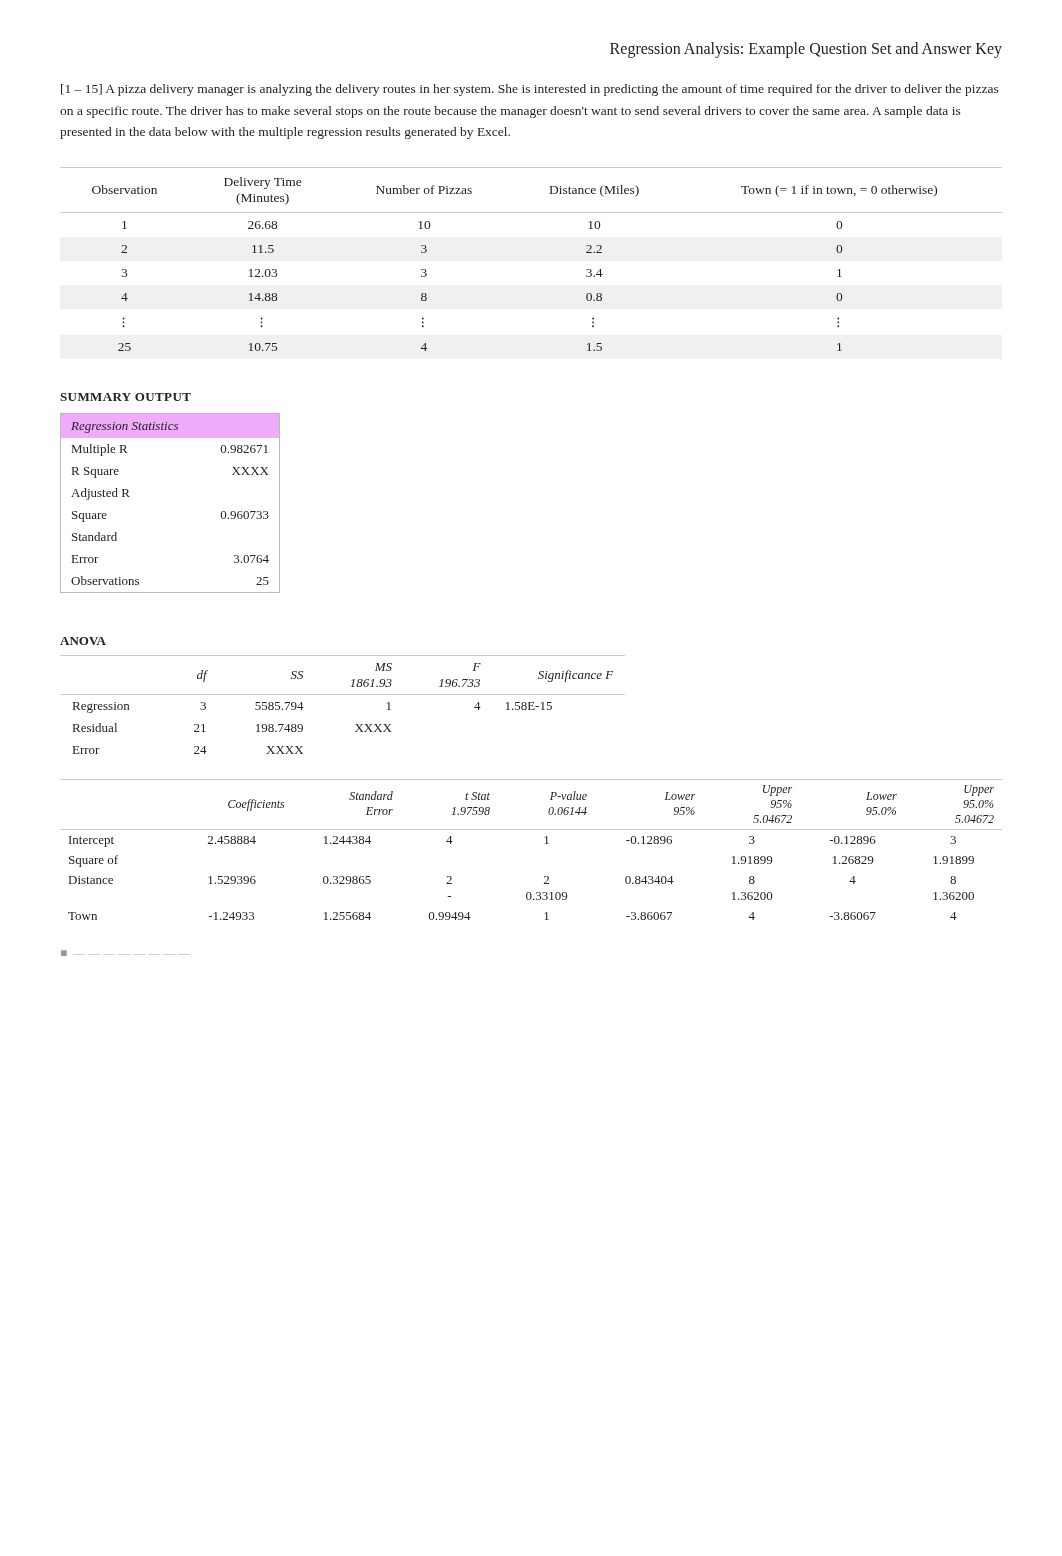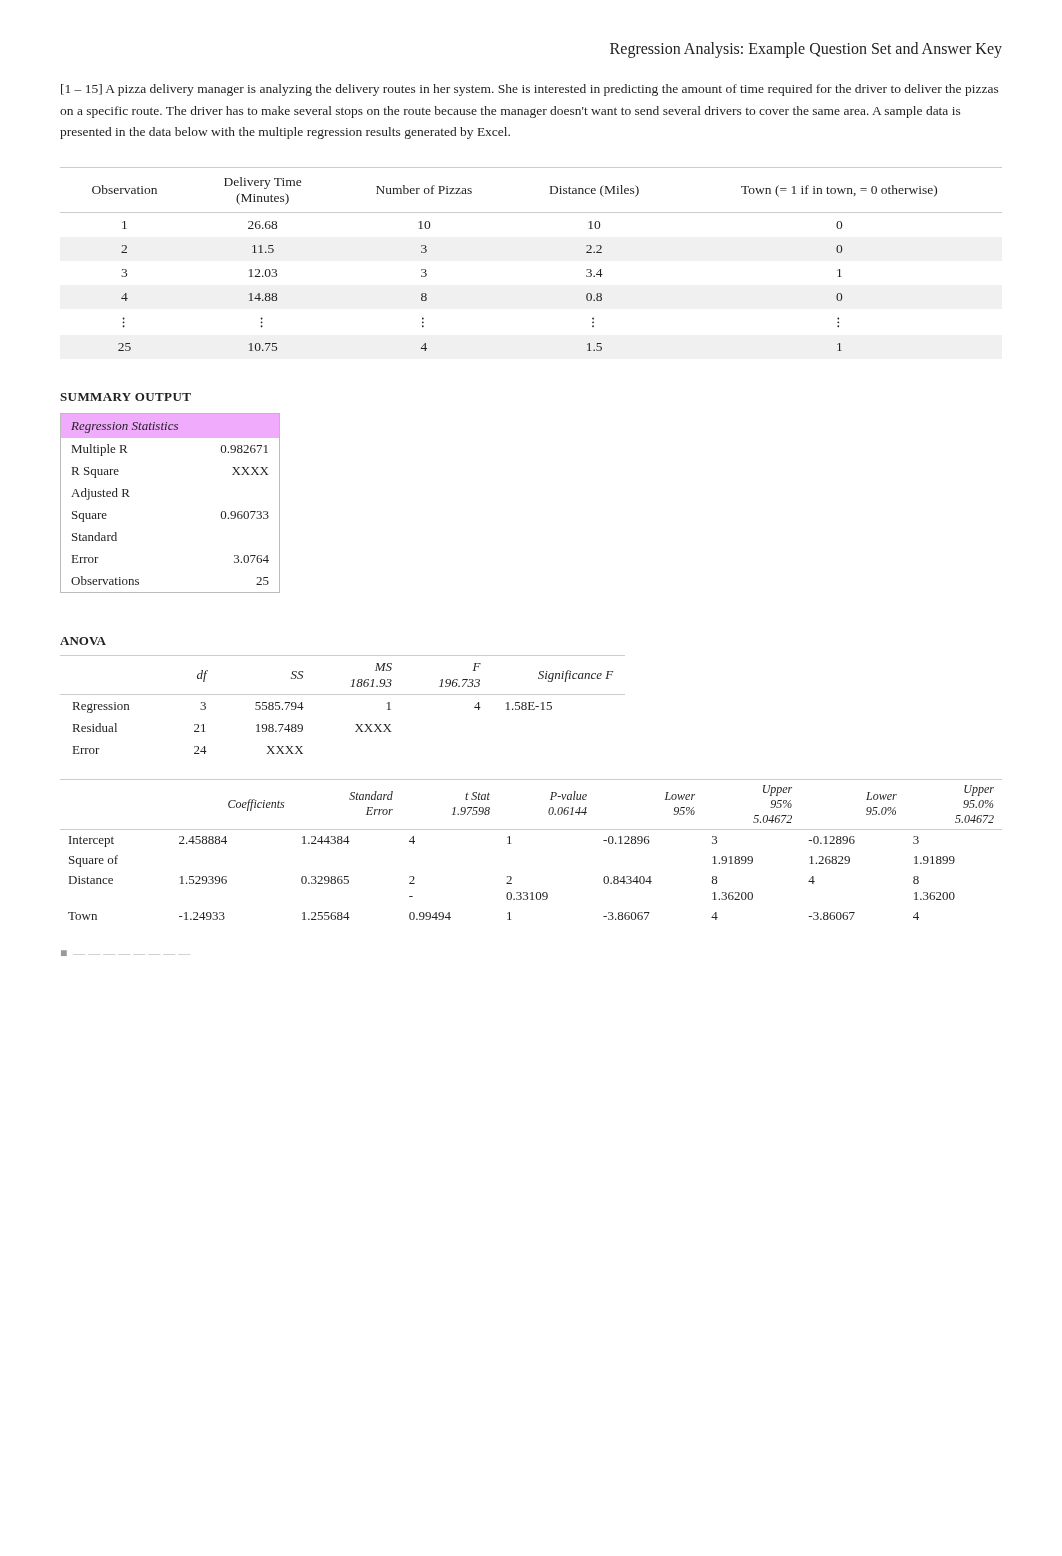--- a/index.html
+++ b/index.html
@@ -126,21 +126,21 @@
       text-align: right;
       padding: 2px 8px;
       border-top: 1px solid #ccc;
       border-bottom: 1px solid #ccc;
       font-size: 12px;
     }
     .coeff-table th:first-child {
       text-align: left;
     }
     .coeff-table td {
-      text-align: left;
+      text-align: center;
       padding: 2px 8px;
       vertical-align: top;
     }
     .coeff-table td:first-child {
       text-align: left;
     }
 
     .footer-note {
       color: #999;
       font-size: 12px;

